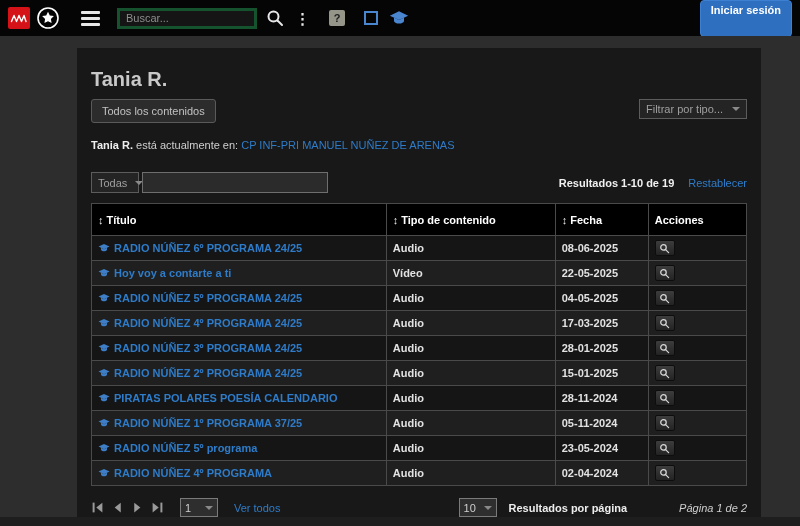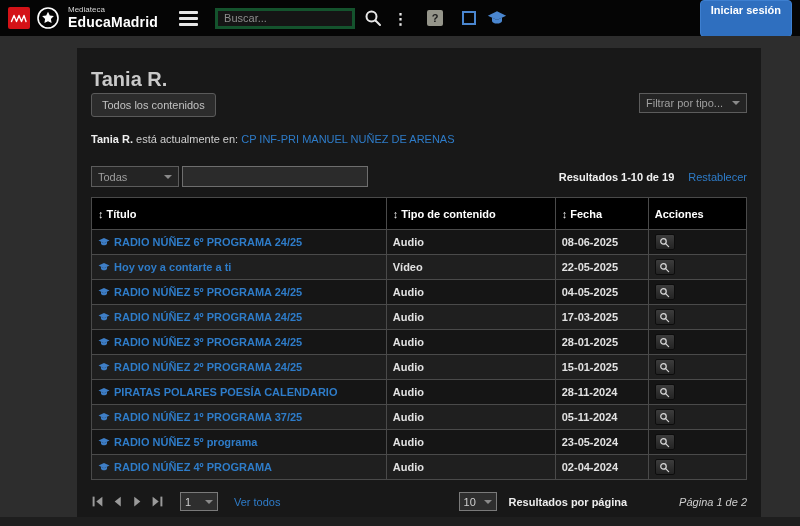--- a/index.html
+++ b/index.html
@@ -47,42 +47,42 @@
 
   
   .main-area { height: 481px; background: #2d2d2d; position: relative; }
   .content-card {
     position: absolute; left: 77px; top: 12px;
     width: 684px; height: 469px;
     background: #181818; padding: 14px;
   }
   .page-title { font-size: 20px; font-weight: bold; color: #c9c9c9; margin-top: 6px; }
 
-  .row-actions { margin-top: 2px; display: flex; justify-content: space-between; align-items: flex-start; }
+  .row-actions { margin-top: 8px; display: flex; justify-content: space-between; align-items: flex-start; }
   .all-contents-btn {
     background: #2c2c2c; border: 1px solid #5a5a5a; color: #c2c2c2;
     font-size: 11px; padding: 5px 10px; border-radius: 3px; cursor: pointer;
     font-family: "Liberation Sans", sans-serif;
   }
 
   .fake-select {
     display: inline-flex; align-items: center; justify-content: space-between;
     background: #242424; border: 1px solid #5c5c5c; color: #9f9f9f;
     font-size: 11px; padding: 3px 6px; cursor: pointer; gap: 8px;
   }
   .chev { width: 0; height: 0; border-left: 4px solid transparent; border-right: 4px solid transparent; border-top: 4px solid #8a8a8a; flex: none; }
   .filter-type-select { width: 108px; }
 
   .location-line { margin-top: 16px; font-size: 11px; color: #cfcfcf; }
   .location-line b { color: #efefef; }
   a.blue-link { color: #2e7cc9; text-decoration: none; cursor: pointer; }
 
   .filter-row { margin-top: 21px; display: flex; justify-content: space-between; align-items: center; }
   .filter-left { display: flex; align-items: center; gap: 3px; }
-  .category-select { width: 88px; height: 21px; }
+  .category-select { width: 48px; height: 21px; }
   .filter-input {
     width: 186px; height: 21px; background: #2b2b2b;
     border: 1px solid #6e6e6e; color: #ddd; font-size: 11px; padding: 0 5px;
     font-family: "Liberation Sans", sans-serif;
   }
   .filter-right { display: flex; align-items: center; gap: 14px; font-size: 11px; }
   .results-summary { font-weight: bold; color: #f0f0f0; }
 
   
   table.results { margin-top: 10px; width: 100%; border-collapse: collapse; font-size: 11px; table-layout: fixed; }
@@ -122,24 +122,20 @@
 <header class="top-header">
   <div class="logo-group">
     <svg width="22" height="22" viewBox="0 0 22 22">
       <rect width="22" height="22" rx="2" fill="#d41217"></rect>
       <path d="M3.5 14.5 6 8.5l2.5 6 2.5-6 2.5 6 2.5-6 2 6" stroke="#ffffff" stroke-width="1.4" fill="none" stroke-linejoin="round" stroke-linecap="round"></path>
     </svg>
     <svg width="24" height="24" viewBox="0 0 24 24">
       <circle cx="12" cy="12" r="10" fill="none" stroke="#ffffff" stroke-width="1.6"></circle>
       <path d="M12 5.8l1.8 3.7 4.1.6-3 2.9.7 4.1-3.6-1.9-3.6 1.9.7-4.1-3-2.9 4.1-.6z" fill="#ffffff"></path>
     </svg>
-    <div class="brand-text">
-      <span class="brand-line1">Mediateca</span>
-      <span class="brand-line2">EducaMadrid</span>
-    </div>
   </div>
 
   <div class="hamburger">
     <span></span>
       <span></span>
       <span></span>
   </div>
 
   <input class="hdr-search" type="text" placeholder="Buscar..." style="">
 

